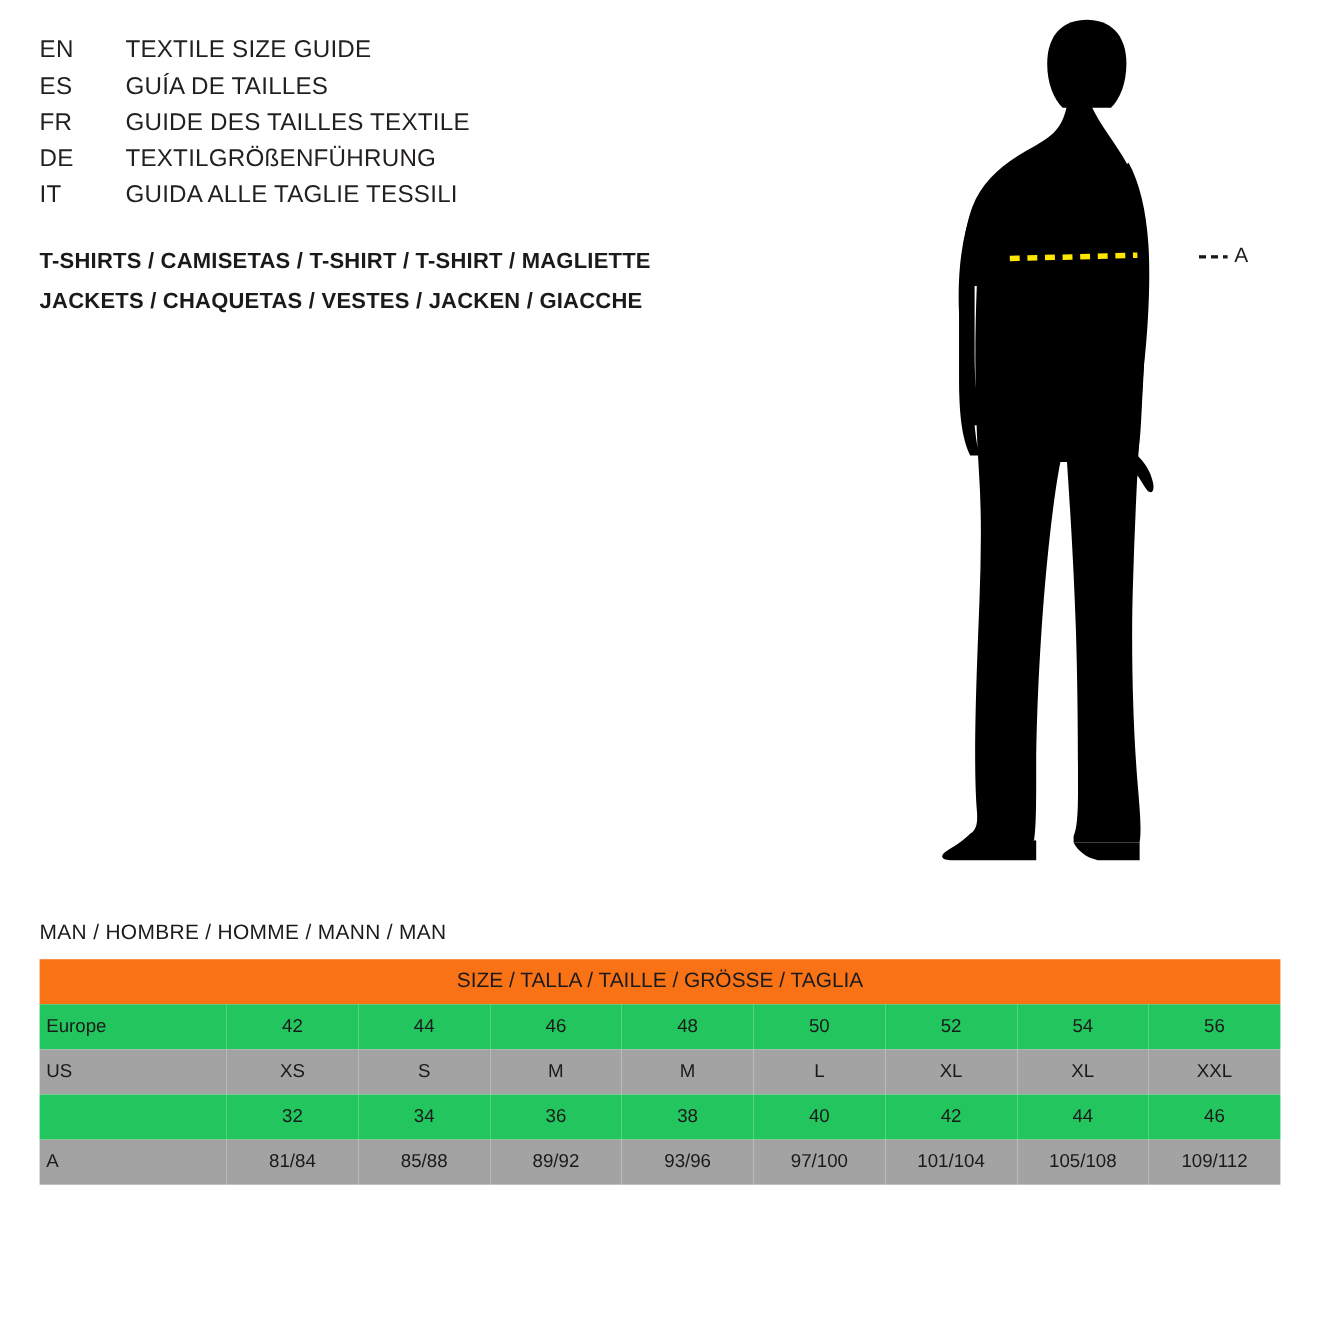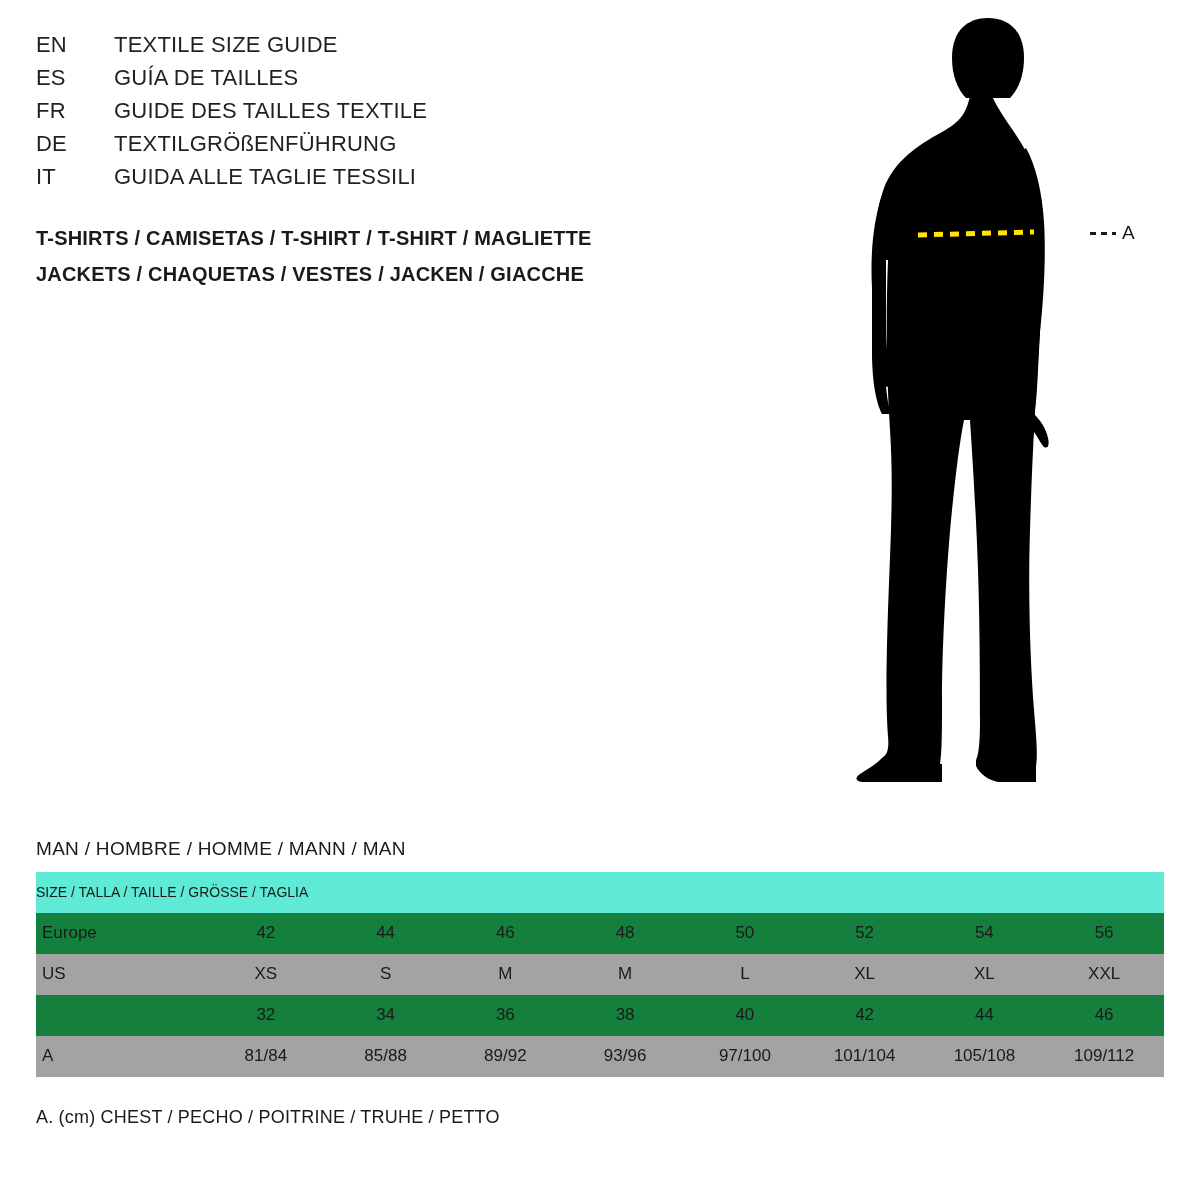--- a/index.html
+++ b/index.html
@@ -97,27 +97,28 @@
     color: #1a1a1a;
   }
   table.size-table {
     width: 1128px;
     border-collapse: collapse;
     table-layout: fixed;
     font-size: 17px;
   }
   table.size-table col.label-col { width: 170px; }
   .hdr-row td {
-    background: #5eead4;
-    color: #1a1a1a;
-    font-size: 14px;
+    background: #f97316;
+    color: #1a1a1a;
+    font-size: 19px;
     padding: 6px 0 7px 6px;
     height: 26px;
-  }
-  .band-light td { background: #15803d; }
+    text-align: center;
+  }
+  .band-light td { background: #22c55e; }
   .band-dark td { background: #a3a3a3; }
   .size-table td {
     padding: 7px 0 8px 0;
     height: 26px;
   }
   .size-table td.label {
     padding-left: 6px;
     text-align: left;
   }
   .size-table td.val {
@@ -275,14 +276,13 @@
         <td class="val">89/92</td>
         <td class="val">93/96</td>
         <td class="val">97/100</td>
         <td class="val">101/104</td>
         <td class="val">105/108</td>
         <td class="val">109/112</td>
       </tr>
     </tbody>
   </table>
 
-  <div class="footnote">A. (cm) CHEST / PECHO / POITRINE / TRUHE / PETTO</div>
 </div>
 
 </body></html>

